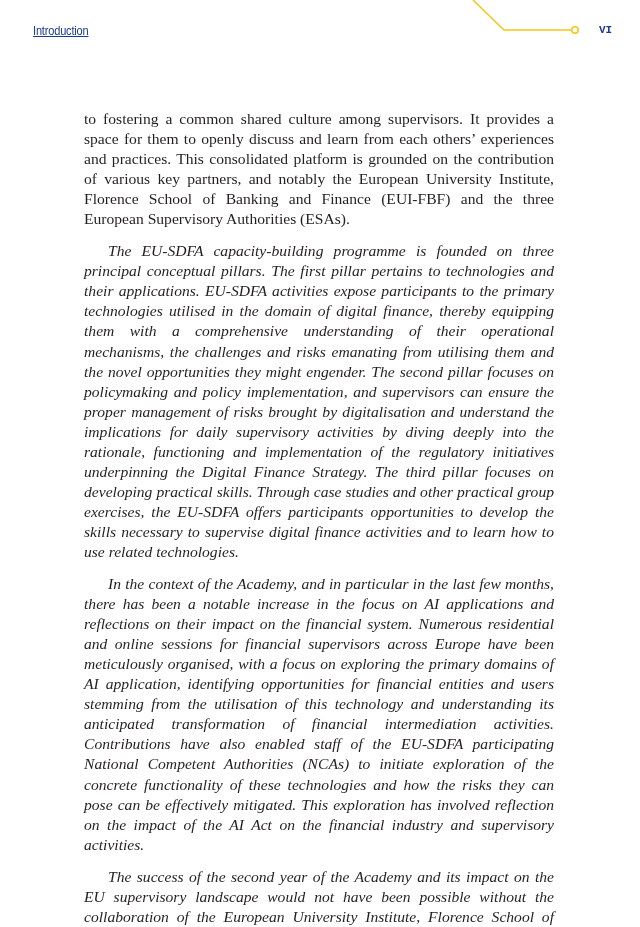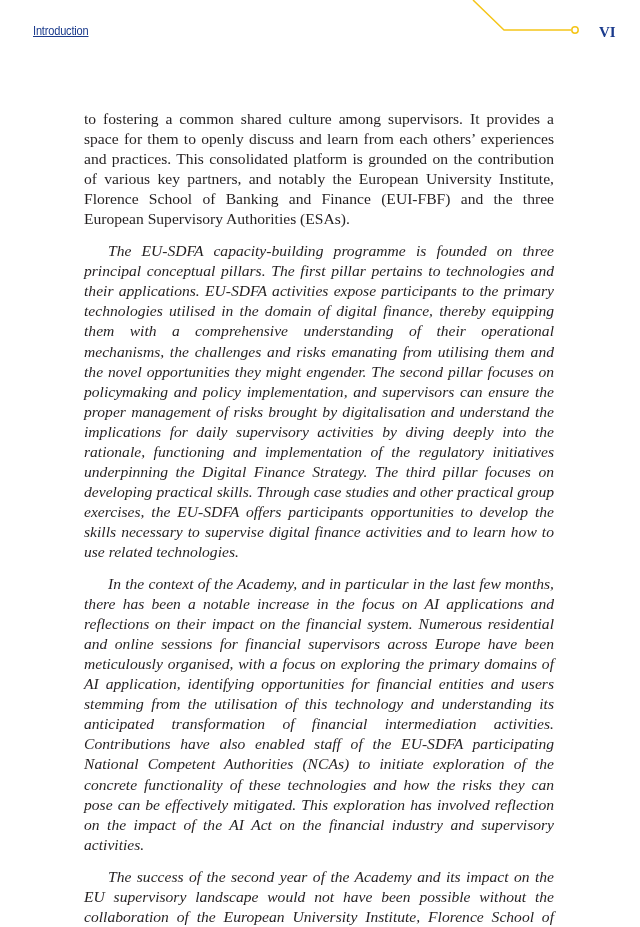--- a/index.html
+++ b/index.html
@@ -16,22 +16,22 @@
       font-size: 12px;
       color: #1a3a8c;
       text-decoration: underline;
       letter-spacing: -0.2px;
       transform: scaleX(0.92);
       transform-origin: left center;
     }
     .page-num {
       position: absolute;
       left: 599px; top: 24px;
-      font-family: Liberation Serif, serif;
-      font-size: 15px;
+      font-family: Liberation Mono, monospace;
+      font-size: 11px;
       font-weight: bold;
       color: #1a3a8c;
     }
     .deco {
       position: absolute; left: 0; top: 0;
     }
     .body-text {
       position: absolute;
       left: 72px; top: 97px;
       width: 494px;

